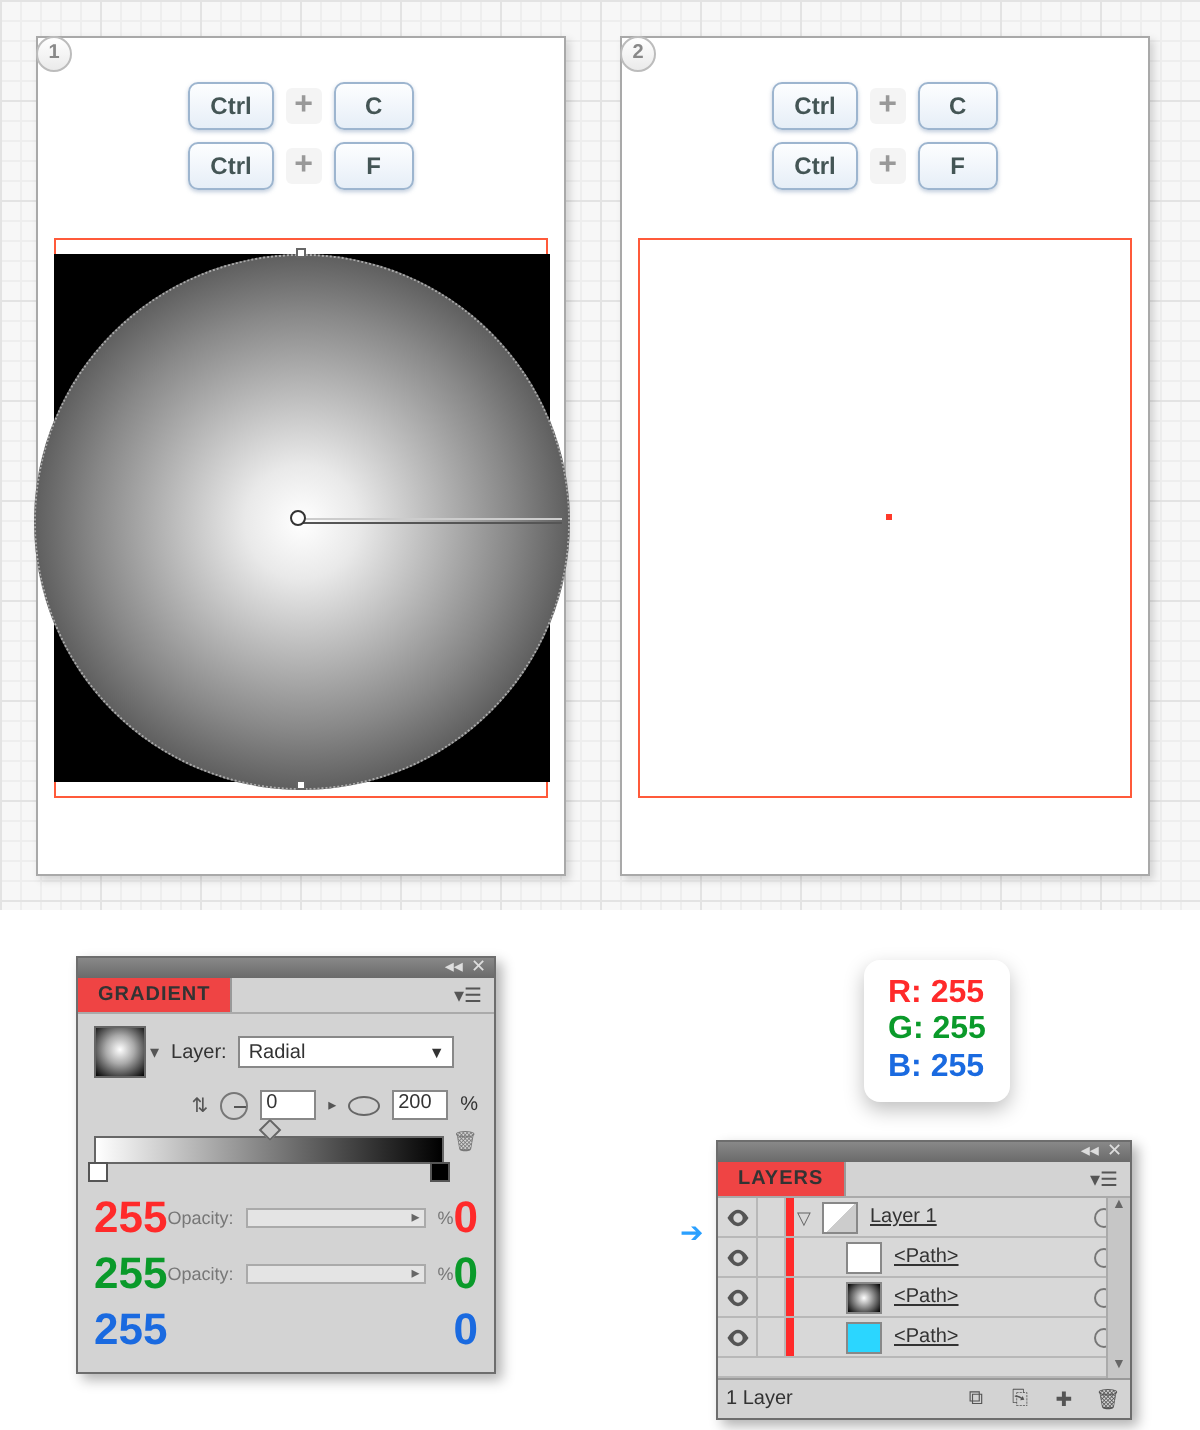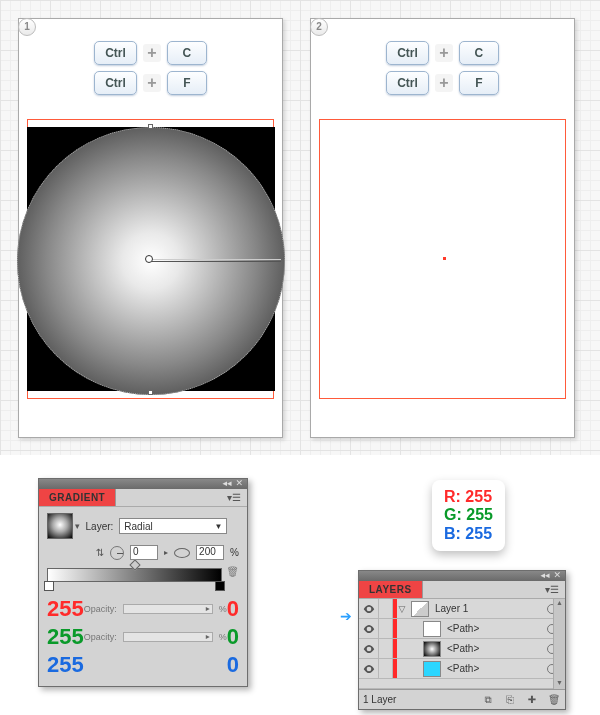--- a/index.html
+++ b/index.html
@@ -161,21 +161,21 @@
   .layer-row {
     display:flex; align-items:center;
     border-bottom:1px solid #b8b8b8;
     height:20px;
     background:#d8d8d8;
   }
   .layer-row .eye { width:20px; text-align:center; border-right:1px solid #b8b8b8; height:100%; display:flex;align-items:center;justify-content:center;}
   .layer-row .lock { width:14px; border-right:1px solid #b8b8b8; height:100%;}
   .layer-row .bar { width:4px; background:#ff2a2a; height:100%;}
   .layer-row .thumb { width:18px; height:16px; margin:0 4px; border:1px solid #888; background:#fff;}
-  .layer-row .name { flex:1; font-size:10px; padding-left:2px;}
+  .layer-row .name { flex:1; font-size:10px; padding-left:2px;text-decoration:underline;}
   .layer-row .circ { width:10px; height:10px; border:1px solid #777; border-radius:50%; margin:0 8px;}
   .layer-row .tri { width:10px; text-align:center; color:#666; font-size:9px;}
   .layer-footer {
     display:flex; align-items:center; justify-content:space-between;
     border-top:1px solid #999; height:20px; padding:0 4px; background:#d3d3d3;
     font-size:10px;
   }
   .footer-icons { display:flex; gap:8px; color:#555;}
   .footer-icons span { width:14px; text-align:center; }
   .arrow-ind {

